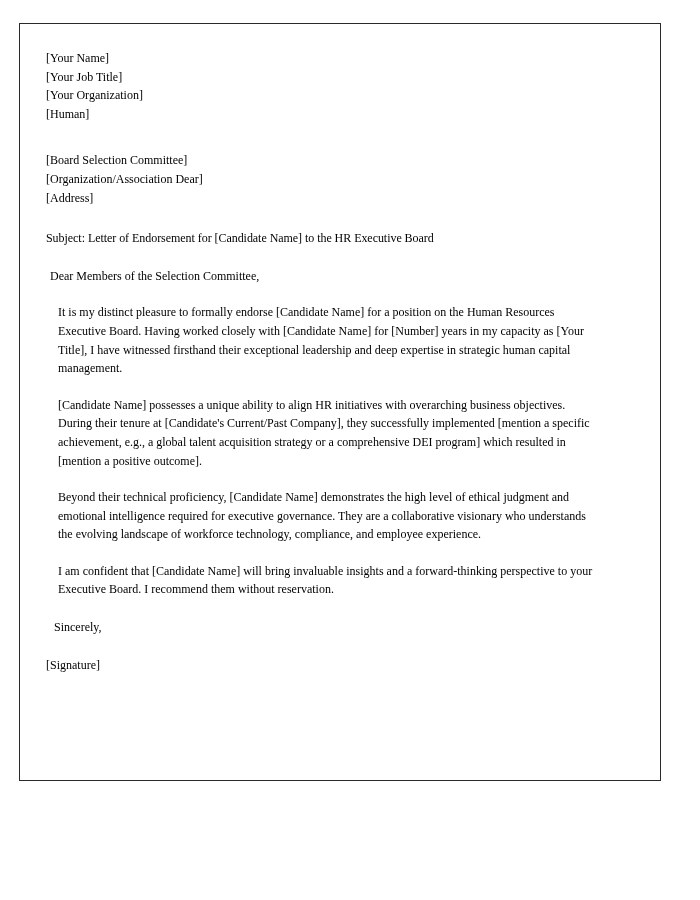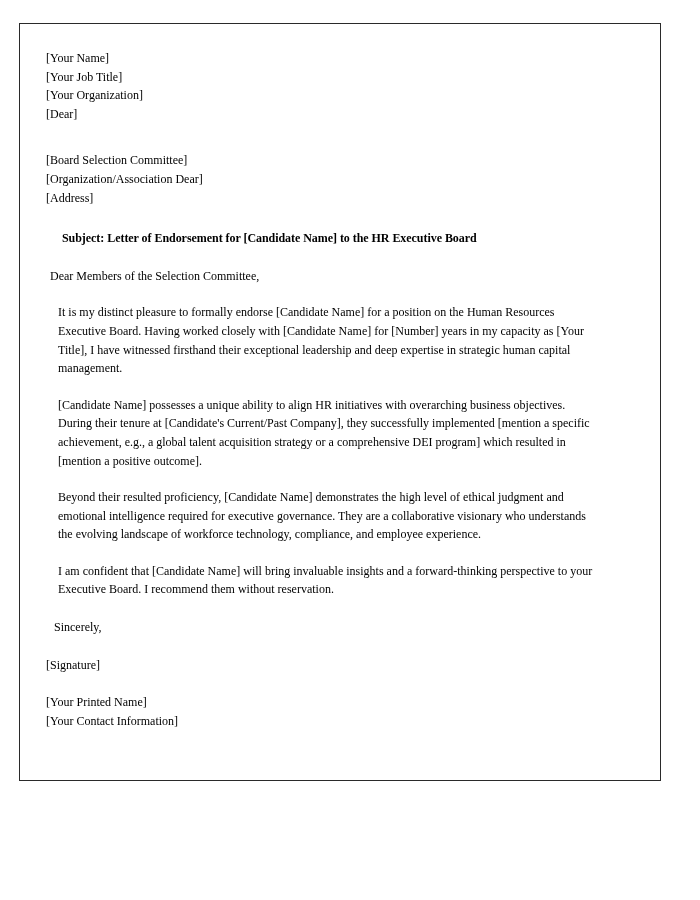--- a/index.html
+++ b/index.html
@@ -36,22 +36,22 @@
     margin: 0;
   }
   .addr-line {
     display: block;
     white-space: nowrap;
   }
   .gap-block {
     margin-top: 28px;
   }
   .subject {
-    font-weight: bold;
-    margin: 16px;
+    font-weight: normal;
+    margin: 0;
     margin-top: 22px;
     white-space: nowrap;
     letter-spacing: -0.05px;
   }
   .salutation {
     margin: 4px;
     margin-top: 19px;
   }
   p.para {
     margin: 12px;
@@ -74,41 +74,37 @@
 </head>
 <body>
 
 <div id="page">
   <div id="letter">
 
     <div class="addr-block">
       <span class="addr-line">[Your Name]</span>
       <span class="addr-line">[Your Job Title]</span>
       <span class="addr-line">[Your Organization]</span>
-      <span class="addr-line">[Dear]</span>
+      <span class="addr-line">[Human]</span>
     </div>
 
     <div class="addr-block gap-block">
       <span class="addr-line">[Board Selection Committee]</span>
       <span class="addr-line">[Organization/Association Dear]</span>
       <span class="addr-line">[Address]</span>
     </div>
 
     <div class="subject">Subject: Letter of Endorsement for [Candidate Name] to the HR Executive Board</div>
 
     <div class="salutation">Dear Members of the Selection Committee,</div>
 
     <p class="para">It is my distinct pleasure to formally endorse [Candidate Name] for a position on the Human Resources Executive Board. Having worked closely with [Candidate Name] for [Number] years in my capacity as [Your Title], I have witnessed firsthand their exceptional leadership and deep expertise in strategic human capital management.</p>
     <p class="para">[Candidate Name] possesses a unique ability to align HR initiatives with overarching business objectives. During their tenure at [Candidate's Current/Past Company], they successfully implemented [mention a specific achievement, e.g., a global talent acquisition strategy or a comprehensive DEI program] which resulted in [mention a positive outcome].</p>
-    <p class="para">Beyond their resulted proficiency, [Candidate Name] demonstrates the high level of ethical judgment and emotional intelligence required for executive governance. They are a collaborative visionary who understands the evolving landscape of workforce technology, compliance, and employee experience.</p>
+    <p class="para">Beyond their technical proficiency, [Candidate Name] demonstrates the high level of ethical judgment and emotional intelligence required for executive governance. They are a collaborative visionary who understands the evolving landscape of workforce technology, compliance, and employee experience.</p>
     <p class="para">I am confident that [Candidate Name] will bring invaluable insights and a forward-thinking perspective to your Executive Board. I recommend them without reservation.</p>
 
     <div class="closing">Sincerely,</div>
 
     <div class="signature">[Signature]</div>
 
-    <div class="signoff-block">
-      <span class="addr-line">[Your Printed Name]</span>
-      <span class="addr-line">[Your Contact Information]</span>
-    </div>
 
   </div>
 </div>
 
 </body></html>

